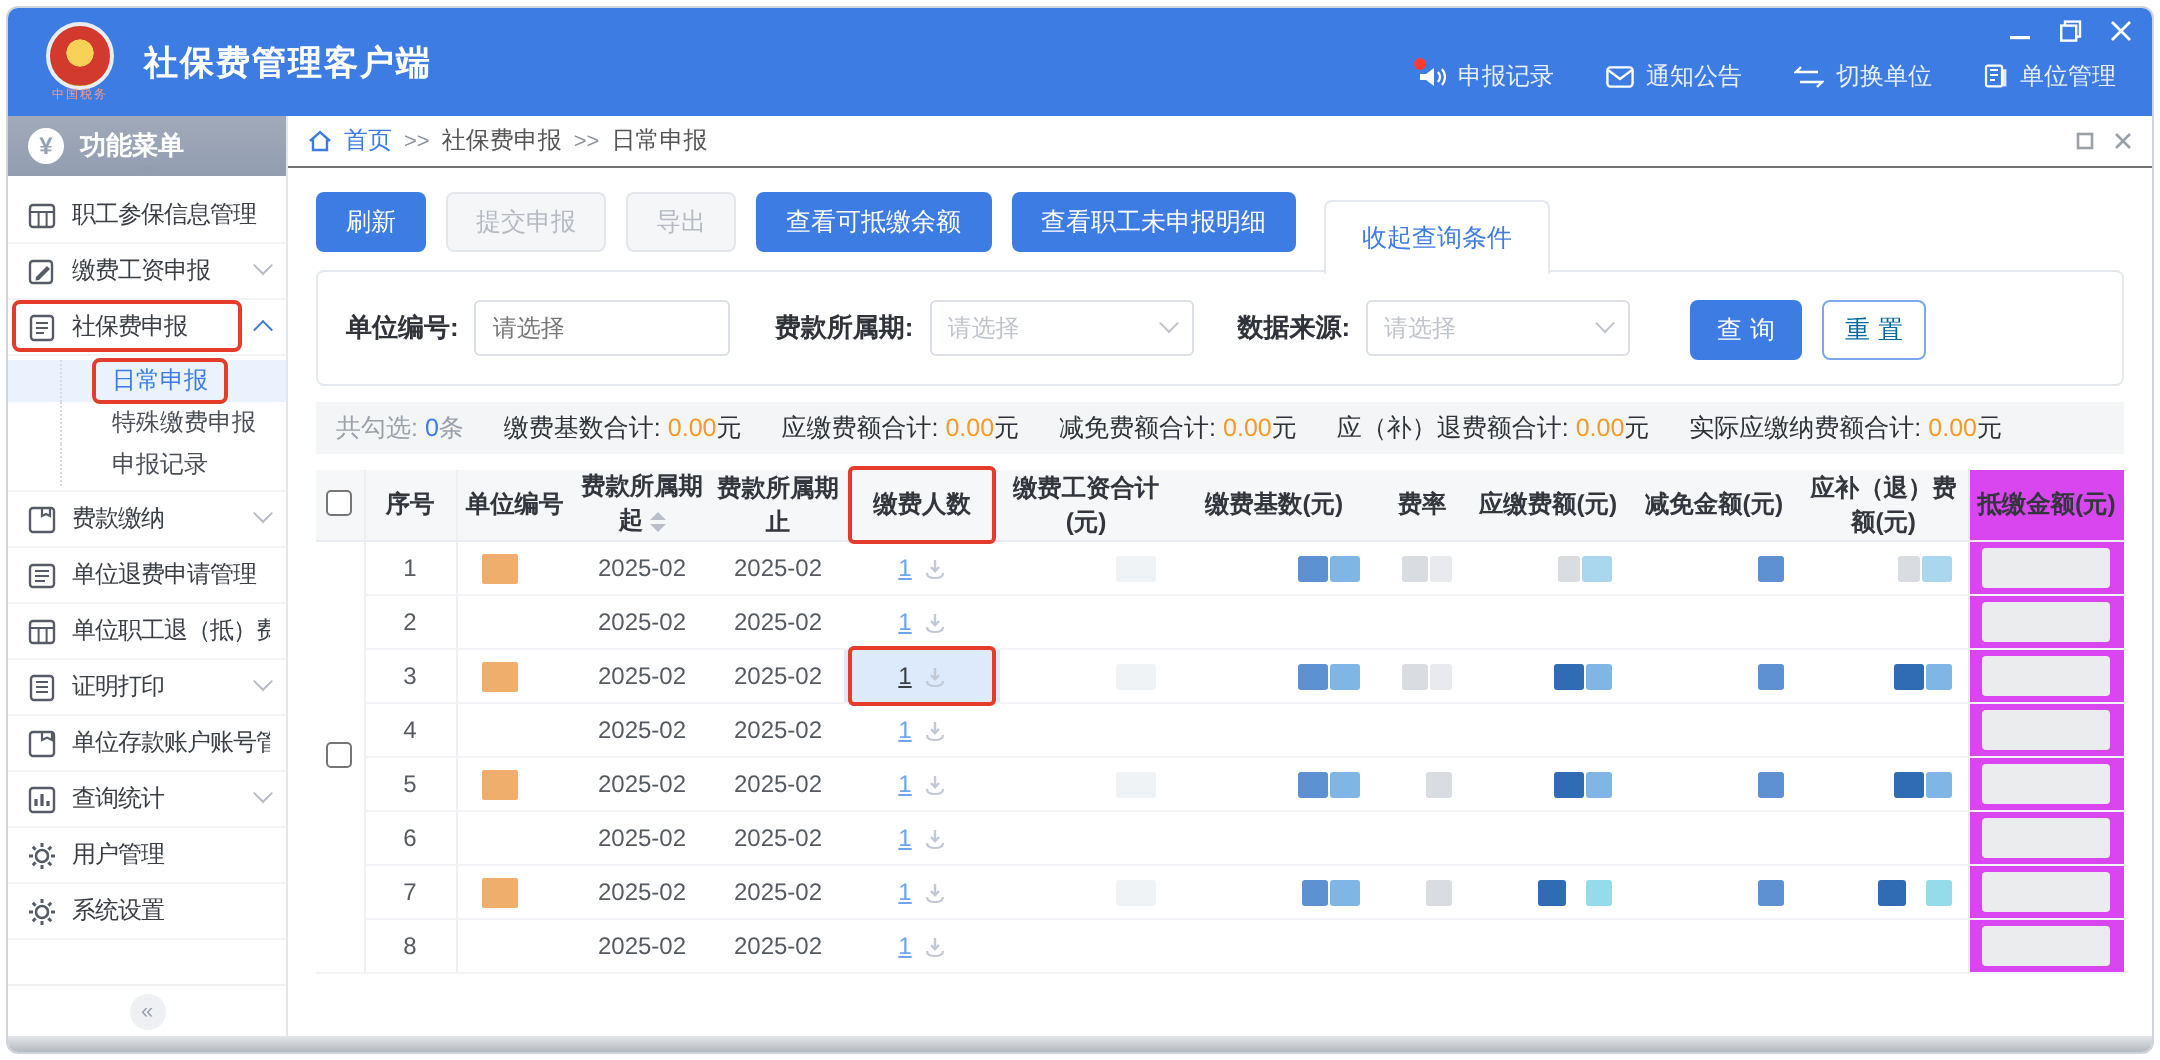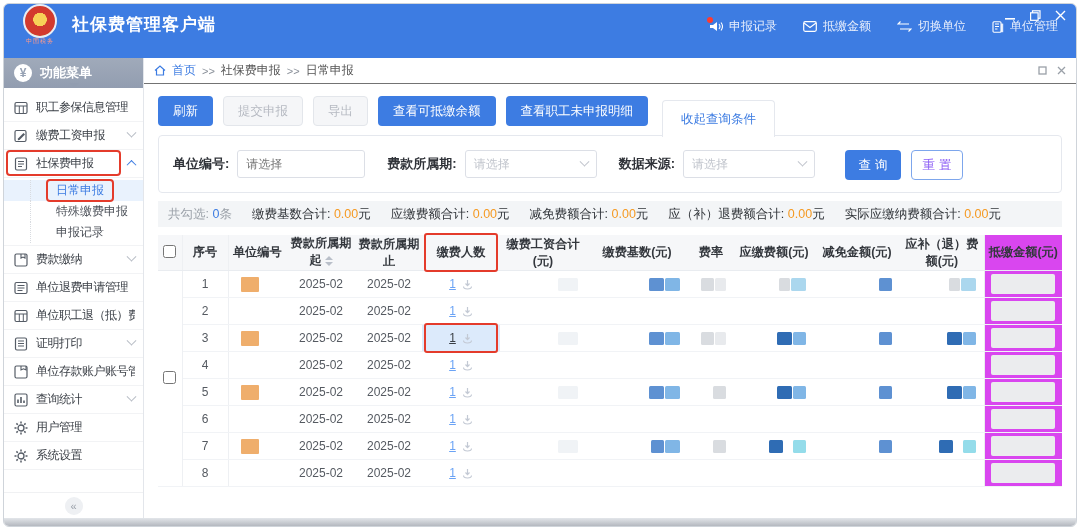--- a/index.html
+++ b/index.html
@@ -2,21 +2,21 @@
 <html><head>
 <meta charset="utf-8">
 <style>
   * { margin:0; padding:0; box-sizing:border-box; }
   body { font-family:"Liberation Sans","DejaVu Sans",sans-serif; background:#fff; }
   .stage { width:1080px; height:530px; position:relative; background:#fff; overflow:hidden; }
   .win { position:absolute; inset:3px; border:1px solid #cfd4da; border-radius:6px; overflow:hidden;
          display:flex; flex-direction:column; background:#fff; }
 
   
-  .topbar { height:54px; background:#3d7ce2; position:relative; display:flex; align-items:flex-start; flex:none; }
+  .topbar { height:54px; background:#3d7ce2; position:relative; display:flex; align-items:center; flex:none; }
   .win-controls { position:absolute; top:6px; right:10px; display:flex; gap:14px; align-items:center; }
   .win-controls svg { display:block; cursor:pointer; }
   .brand { display:flex; align-items:center; margin-left:14px; }
   .emblem-wrap { width:44px; text-align:center; }
   .emblem { width:34px; height:34px; border-radius:50%; margin:0 auto;
             background:radial-gradient(circle at 50% 45%, #f7d257 0 30%, #d23a2e 31% 72%, #b8860b 73% 86%, #8e9bb0 87%);
             border:2px solid #e8edf5; }
   .emblem-txt { font-size:6px; color:#ff9a8a; letter-spacing:1px; line-height:7px; }
   .app-title { color:#fff; font-size:17px; font-weight:bold; margin-left:10px; letter-spacing:1px; }
   .top-menu { margin-left:auto; margin-right:18px; display:flex; gap:26px; align-items:center; margin-top:14px; }
@@ -79,21 +79,21 @@
                  margin-top:-1px; background:#fff; position:relative; z-index:1; }
   .q-label { font-size:13px; color:#303339; margin-right:8px; font-weight:bold; white-space:nowrap; }
   .q-input { width:128px; height:28px; border:1px solid #dcdfe6; border-radius:3px; padding:0 8px; font-size:12px;
              color:#666; font-family:inherit; margin-right:22px; }
   .q-input::placeholder { color:#777; }
   .q-select { width:132px; height:28px; border:1px solid #dcdfe6; border-radius:3px; padding:0 8px; font-size:12px;
               color:#c0c4cc; display:flex; align-items:center; justify-content:space-between; margin-right:22px; cursor:pointer; }
   .q-select .car { width:7px; height:7px; border-right:1.5px solid #c0c4cc; border-bottom:1.5px solid #c0c4cc;
                    transform:rotate(45deg) translate(-2px,-2px); }
   .btn.search { width:56px; padding:0; margin-left:8px; letter-spacing:4px; padding-left:4px; }
-  .btn.reset  { width:52px; padding:0; background:#fff; border:1px solid #7da6ec; color:#8b5cf6; letter-spacing:4px; padding-left:4px;}
+  .btn.reset  { width:52px; padding:0; background:#fff; border:1px solid #7da6ec; color:#0369a1; letter-spacing:4px; padding-left:4px;}
 
   .summary-bar { margin-top:8px; height:26px; background:#f3f5f7; display:flex; align-items:center; gap:20px;
                  padding:0 10px; font-size:12.5px; color:#2f3338; white-space:nowrap; overflow:hidden; }
   .sum-gray { color:#9aa0a8; }
   .sum-blue { color:#3d7ce2; }
   .sum-val { color:#f59a23; }
 
   
   .table-wrap { margin-top:8px; }
   table { border-collapse:collapse; table-layout:fixed; width:904px; }
@@ -156,21 +156,21 @@
         </span>
         <span>申报记录</span>
       </div>
       <div class="top-menu-item">
         <span style="display:flex;">
           <svg width="14" height="11" viewBox="0 0 14 11">
                 <rect x="0.7" y="0.7" width="12.6" height="9.6" rx="1.5" fill="none" stroke="#fff" stroke-width="1.2"></rect>
                 <path d="M1 2 L7 6.5 L13 2" stroke="#fff" stroke-width="1.1" fill="none"></path>
               </svg>
         </span>
-        <span>抵缴金额</span>
+        <span>通知公告</span>
       </div>
       <div class="top-menu-item">
         <span style="display:flex;">
           <svg width="15" height="11" viewBox="0 0 15 11">
                 <path d="M3.5 0.5 L1 3 L12 3 M11.5 10.5 L14 8 L3 8" stroke="#fff" stroke-width="1.2" fill="none"></path>
               </svg>
         </span>
         <span>切换单位</span>
       </div>
       <div class="top-menu-item">

